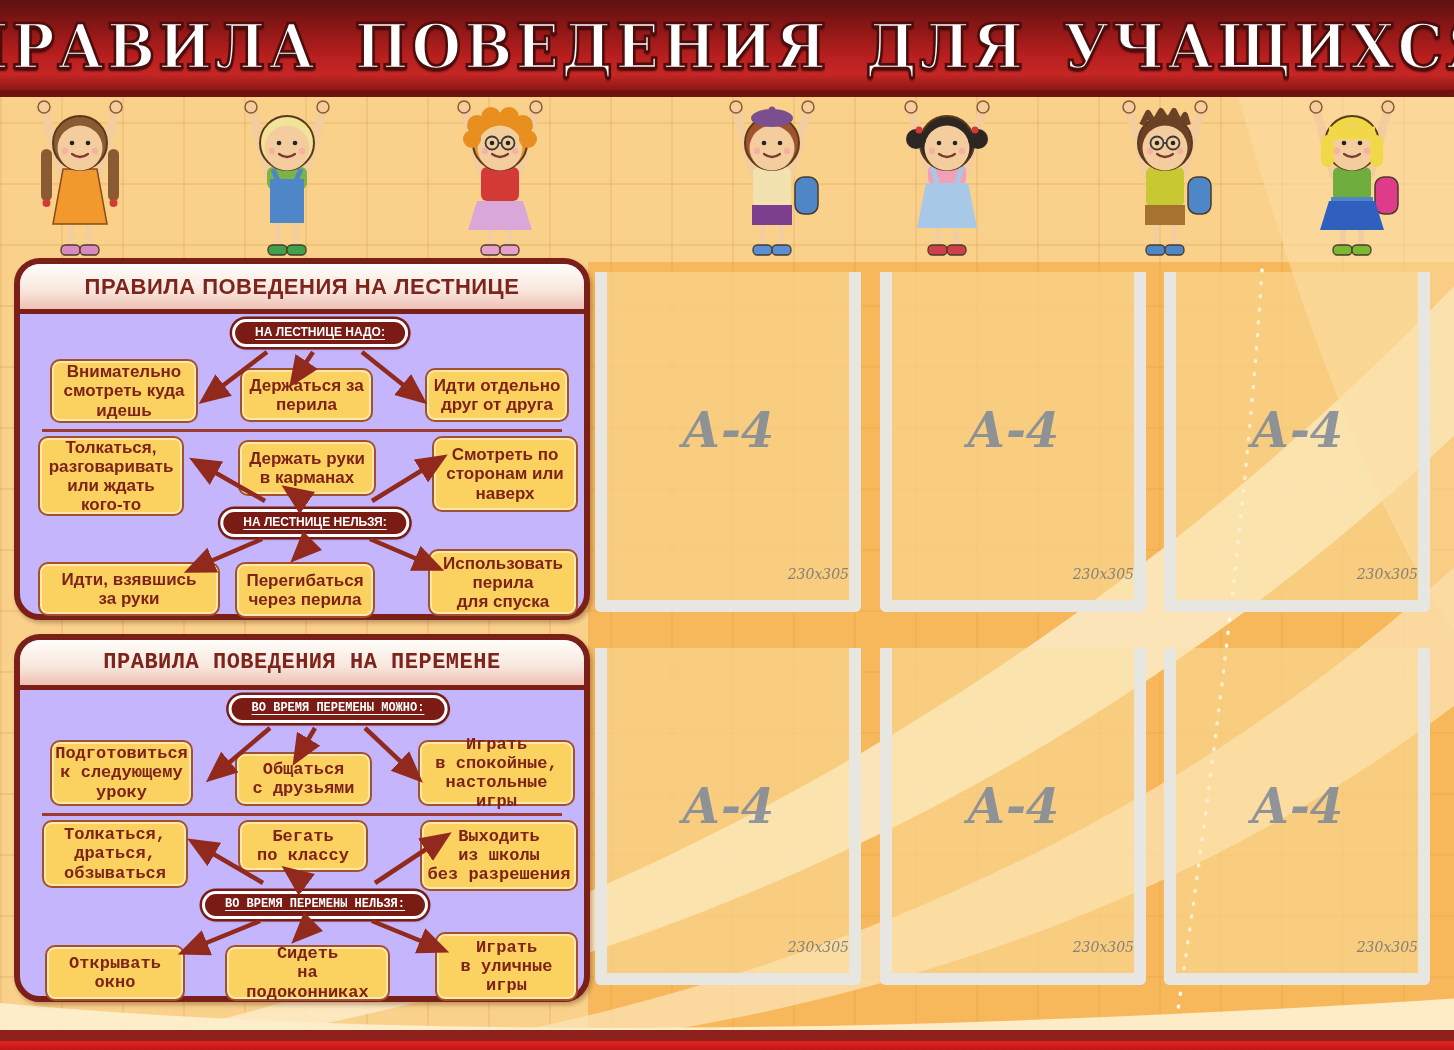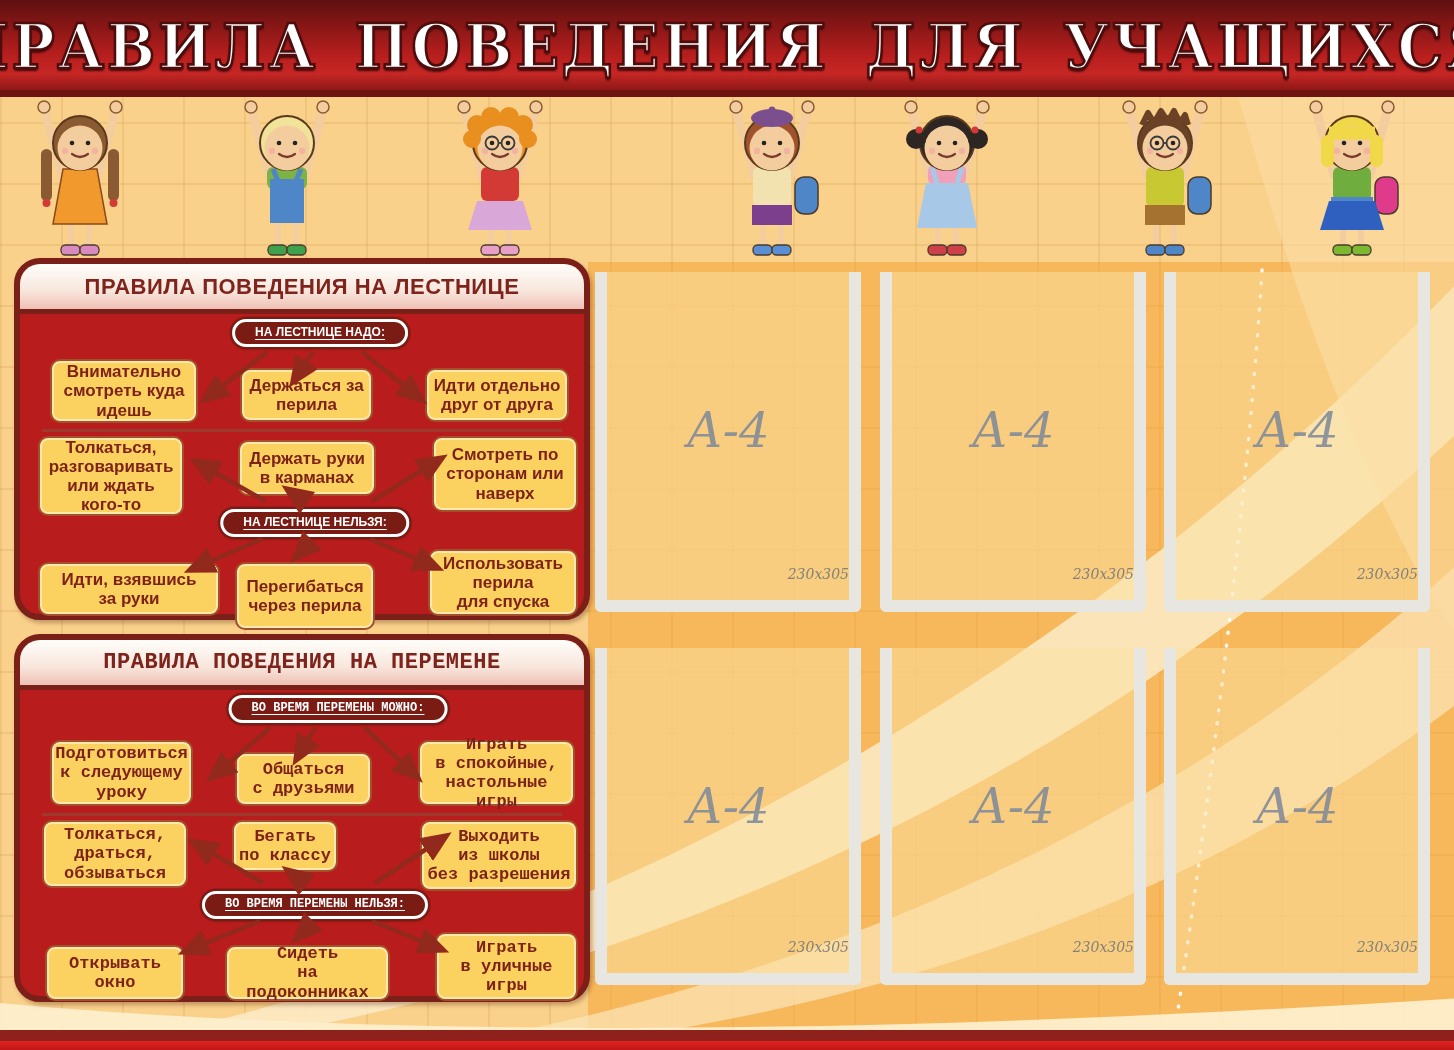--- a/index.html
+++ b/index.html
@@ -19,25 +19,25 @@
     display:flex;align-items:center;justify-content:center;}
   .title{color:#fff;font-family:"DejaVu Serif",serif;font-weight:bold;font-size:57px;
     letter-spacing:3px;word-spacing:14px;transform:scaleY(1.08);
     -webkit-text-stroke:2.5px #4C0D0D;
     text-shadow:0 3px 2px rgba(40,5,5,.8),0 0 2px #4C0D0D;white-space:nowrap;}
   
   .pocket{position:absolute;box-sizing:border-box;
     border-left:12px solid #E7E6E1;border-right:12px solid #E7E6E1;border-bottom:12px solid #E7E6E1;
     border-radius:0 0 6px 6px;background:rgba(252,226,166,.5);}
   .pocket .a4{position:absolute;left:0;right:0;top:130px;text-align:center;
-    font-family:"DejaVu Serif",serif;font-style:italic;font-weight:normal;font-size:48px;color:rgba(125,135,153,.85);}
+    font-family:"DejaVu Serif",serif;font-style:italic;font-weight:bold;font-size:48px;color:rgba(125,135,153,.85);}
   .pocket .sz{position:absolute;left:0;right:0;bottom:18px;text-align:right;
     font-family:"DejaVu Serif",serif;font-style:italic;font-size:14px;color:rgba(120,120,118,.9);}
   
-  .panel{position:absolute;left:14px;width:576px;background:#b91c1c;
+  .panel{position:absolute;left:14px;width:576px;background:#c4b5fd;
     border:6px solid #7B2018;border-radius:26px;box-sizing:border-box;box-shadow:2px 3px 4px rgba(90,40,20,.35);}
   .panel-head{position:absolute;left:0;top:0;right:0;height:45px;
     background:linear-gradient(#FFFEFA, #F8E6DC 60%, #EFC0B5);
     border-bottom:5px solid #7B2018;border-radius:20px 20px 0 0;
     display:flex;align-items:center;justify-content:center;
     font-weight:bold;font-size:22px;color:#7E241C;letter-spacing:.5px;}
   .pill{position:absolute;transform:translateX(-50%);background:#7A1C14;color:#fff;
     border:3px solid #fff;box-shadow:0 0 0 2.5px #7A1C14,1px 2px 3px rgba(80,20,10,.4);
     border-radius:999px;font-weight:bold;font-size:12px;padding:3px 20px 5px;
     text-decoration:underline;text-underline-offset:3px;white-space:nowrap;z-index:3;}
@@ -317,21 +317,21 @@
 или ждать
 кого-то</div>
     <div class="rb" style="left:218px;top:176px;width:138px;height:56px;">Держать руки
 в карманах</div>
     <div class="rb" style="left:412px;top:172px;width:146px;height:76px;">Смотреть по
 сторонам или
 наверх</div>
     <div class="pill" style="left:295px;top:245px;">НА ЛЕСТНИЦЕ НЕЛЬЗЯ:</div>
     <div class="rb" style="left:18px;top:298px;width:182px;height:54px;">Идти, взявшись
 за руки</div>
-    <div class="rb" style="left:215px;top:298px;width:140px;height:68px;">Перегибаться
+    <div class="rb" style="left:215px;top:298px;width:140px;height:56px;">Перегибаться
 через перила</div>
     <div class="rb" style="left:408px;top:285px;width:150px;height:67px;">Использовать
 перила
 для спуска</div>
     <svg class="arrows" width="564" height="350" viewBox="0 0 564 350">
       <defs>
           <marker id="ah1" markerWidth="8" markerHeight="8" refX="5.5" refY="3" orient="auto">
             <path d="M0,0 L7,3 L0,6 Z" fill="#92291D"></path>
           </marker>
         </defs>
@@ -357,21 +357,21 @@
 уроку</div>
     <div class="rb" style="left:215px;top:112px;width:137px;height:54px;">Общаться
 с друзьями</div>
     <div class="rb" style="left:398px;top:100px;width:157px;height:66px;">Играть
 в спокойные,
 настольные игры</div>
     <div class="divider" style="top:173px;"></div>
     <div class="rb" style="left:22px;top:180px;width:146px;height:68px;">Толкаться,
 драться,
 обзываться</div>
-    <div class="rb" style="left:212px;top:180px;width:106px;height:52px;">Бегать
+    <div class="rb" style="left:218px;top:180px;width:130px;height:52px;">Бегать
 по классу</div>
     <div class="rb" style="left:400px;top:180px;width:158px;height:71px;">Выходить
 из школы
 без разрешения</div>
     <div class="pill" style="left:295px;top:251px;">ВО ВРЕМЯ ПЕРЕМЕНЫ НЕЛЬЗЯ:</div>
     <div class="rb" style="left:25px;top:305px;width:140px;height:56px;">Открывать
 окно</div>
     <div class="rb" style="left:205px;top:305px;width:165px;height:56px;">Сидеть
 на подоконниках</div>
     <div class="rb" style="left:415px;top:292px;width:143px;height:69px;">Играть

